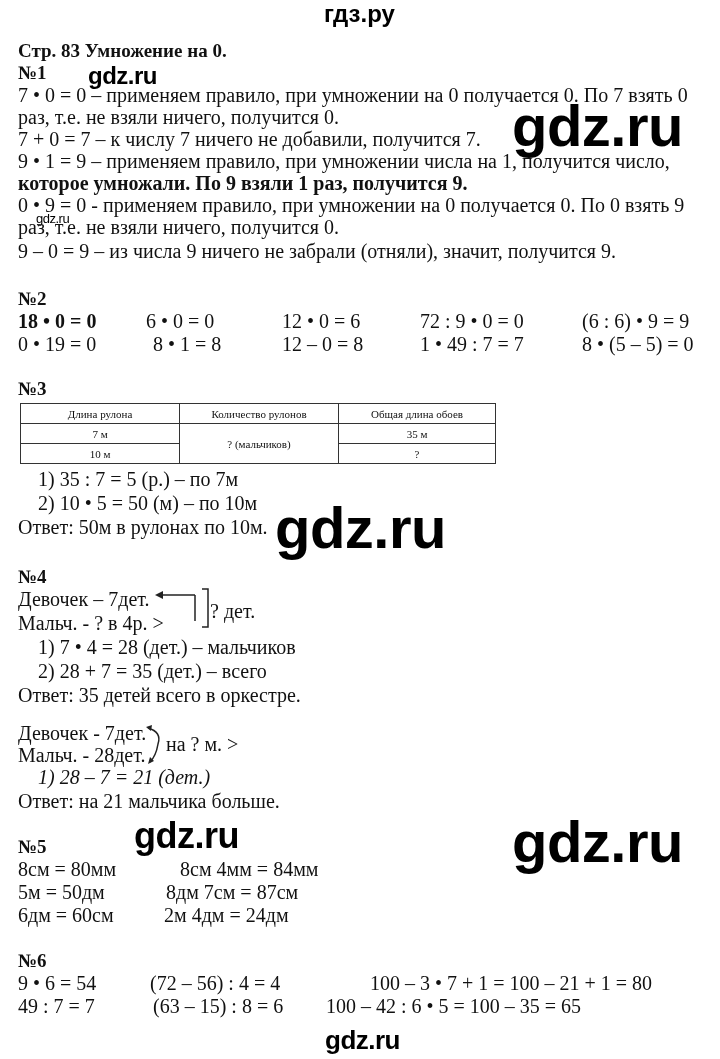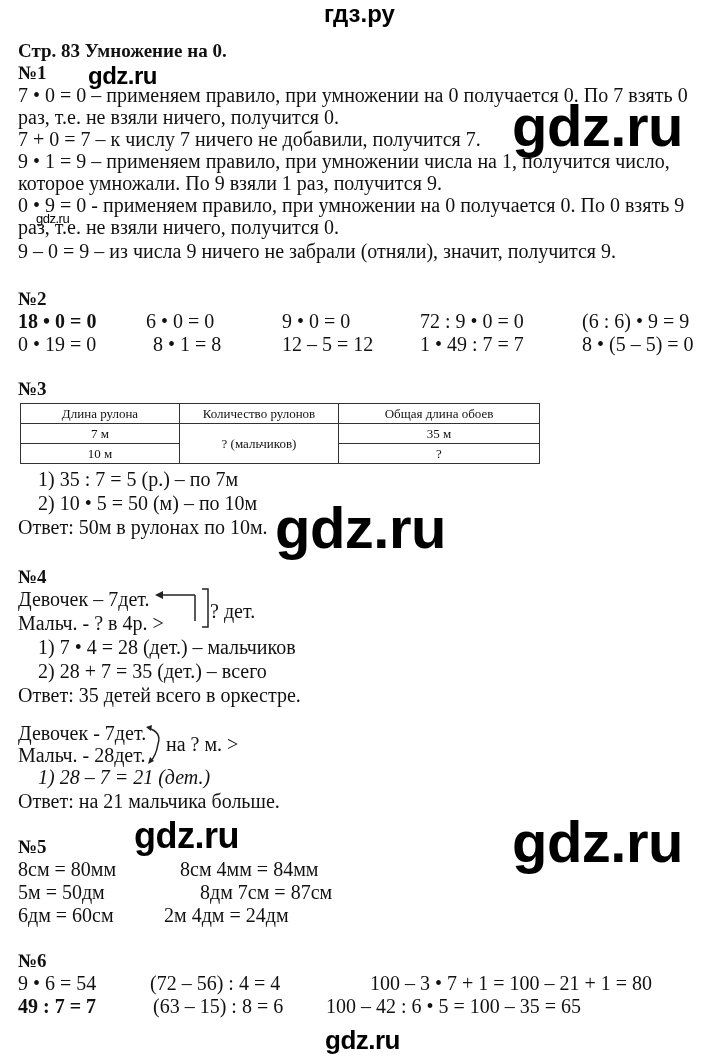--- a/index.html
+++ b/index.html
@@ -5,21 +5,21 @@
   html, body { margin: 0; padding: 0; background: #ffffff; }
   body {
     width: 720px; height: 1059px; position: relative; overflow: hidden;
     font-family: "Liberation Serif", serif; color: #111; font-size: 20px;
   }
   .abs { position: absolute; white-space: nowrap; }
   .wm { font-family: "Liberation Sans", sans-serif; font-weight: bold; color: #000; letter-spacing: -0.5px; }
   .wm-top { font-family: "Liberation Sans", sans-serif; font-weight: bold; font-size: 24px; color: #000; }
   .b { font-weight: bold; }
   .line { line-height: 22px; }
-  table.rolls { position: absolute; left: 20px; top: 403px; border-collapse: collapse; font-size: 13px; width: 520px; }
+  table.rolls { position: absolute; left: 20px; top: 403px; border-collapse: collapse; font-size: 11px; width: 476px; }
   table.rolls td { border: 1px solid #333; text-align: center; padding: 0; height: 19px; }
 </style>
 </head>
 <body>
 
 <div class="abs wm-top" style="left:324px; top:0px;">гдз.ру</div>
 
 <div class="abs wm" style="left:88px; top:62px; font-size:24px;">gdz.ru</div>
 <div class="abs wm" style="left:512px; top:92px; font-size:58px;">gdz.ru</div>
 <div class="abs wm" style="left:36px; top:211px; font-size:13px; font-weight:normal;">gdz.ru</div>
@@ -28,34 +28,34 @@
 <div class="abs wm" style="left:512px; top:808px; font-size:58px;">gdz.ru</div>
 <div class="abs wm" style="left:325px; top:1025px; font-size:26px;">gdz.ru</div>
 
 <div class="abs b" style="left:18px; top:40px; font-size:19px;">Стр. 83 Умножение на 0.</div>
 
 <div class="abs b" style="left:18px; top:62px; font-size:19px;">№1</div>
 <div class="abs line" style="left:18px; top:84px;">7 • 0 = 0 – применяем правило, при умножении на 0 получается 0. По 7 взять 0</div>
 <div class="abs line" style="left:18px; top:106px;">раз, т.е. не взяли ничего, получится 0.</div>
 <div class="abs line" style="left:18px; top:128px;">7 + 0 = 7 – к числу 7 ничего не добавили, получится 7.</div>
 <div class="abs line" style="left:18px; top:150px;">9 • 1 = 9 – применяем правило, при умножении числа на 1, получится число,</div>
-<div class="abs line" style="left:18px; top:172px;">которое умножали. По 9 взяли 1 раз, получится 9.</div>
+<div class="abs line" style="left:18px; top:172px;font-weight:bold;">которое умножали. По 9 взяли 1 раз, получится 9.</div>
 <div class="abs line" style="left:18px; top:194px;">0 • 9 = 0 - применяем правило, при умножении на 0 получается 0. По 0 взять 9</div>
 <div class="abs line" style="left:18px; top:216px;">раз, т.е. не взяли ничего, получится 0.</div>
 <div class="abs line" style="left:18px; top:240px;">9 – 0 = 9 – из числа 9 ничего не забрали (отняли),  значит, получится 9.</div>
 
 <div class="abs b" style="left:18px; top:288px; font-size:19px;">№2</div>
 <div class="abs" style="left:18px; top:310px;font-weight:bold;">18 • 0 = 0</div>
 <div class="abs" style="left:146px; top:310px;">6 • 0 = 0</div>
-<div class="abs" style="left:282px; top:310px;">9 • 0 = 0</div>
+<div class="abs" style="left:282px; top:310px;">12 • 0 = 6</div>
 <div class="abs" style="left:420px; top:310px;">72 : 9 • 0 = 0</div>
 <div class="abs" style="left:582px; top:310px;">(6 : 6) • 9 = 9</div>
 <div class="abs" style="left:18px; top:333px;">0 • 19 = 0</div>
 <div class="abs" style="left:153px; top:333px;">8 • 1 = 8</div>
-<div class="abs" style="left:282px; top:333px;">12 – 5 = 12</div>
+<div class="abs" style="left:282px; top:333px;">12 – 0 = 8</div>
 <div class="abs" style="left:420px; top:333px;">1 • 49 : 7 = 7</div>
 <div class="abs" style="left:582px; top:333px;">8 • (5 – 5) = 0</div>
 
 <div class="abs b" style="left:18px; top:378px; font-size:19px;">№3</div>
 <table class="rolls">
   <tbody>
       <tr>
     <td style="width:158px;">Длина рулона</td>
     <td style="width:158px;">Количество рулонов</td>
     <td>Общая длина обоев</td>
@@ -98,22 +98,22 @@
 </svg>
 <div class="abs" style="left:166px; top:733px;">на ? м. &gt;</div>
 <div class="abs" style="left:38px; top:766px;font-style:italic;">1) 28 – 7 = 21 (дет.)</div>
 <div class="abs" style="left:18px; top:790px;">Ответ: на 21 мальчика больше.</div>
 
 <div class="abs b" style="left:18px; top:836px; font-size:19px;">№5</div>
 <div class="abs" style="left:18px; top:858px;">8см = 80мм</div>
 <div class="abs" style="left:18px; top:881px;">5м = 50дм</div>
 <div class="abs" style="left:18px; top:904px;">6дм = 60см</div>
 <div class="abs" style="left:168px; top:858px;margin-left:12px;">8см 4мм = 84мм</div>
-<div class="abs" style="left:166px; top:881px;margin-left:34px;">8дм 7см = 87см</div>
+<div class="abs" style="left:166px; top:881px;">8дм 7см = 87см</div>
 <div class="abs" style="left:164px; top:904px;">2м 4дм = 24дм</div>
 
 <div class="abs b" style="left:18px; top:950px; font-size:19px;">№6</div>
 <div class="abs" style="left:18px; top:972px;">9 • 6 = 54</div>
 <div class="abs" style="left:150px; top:972px;">(72 – 56) : 4 = 4</div>
 <div class="abs" style="left:330px; top:972px;margin-left:40px;">100 – 3 • 7 + 1 = 100 – 21 + 1 = 80</div>
-<div class="abs" style="left:18px; top:995px;font-weight:bold;">49 : 7 = 7</div>
+<div class="abs" style="left:18px; top:995px;">49 : 7 = 7</div>
 <div class="abs" style="left:153px; top:995px;">(63 – 15) : 8 = 6</div>
 <div class="abs" style="left:326px; top:995px;">100 – 42 : 6 • 5 = 100 – 35 = 65</div>
 
 </body></html>

